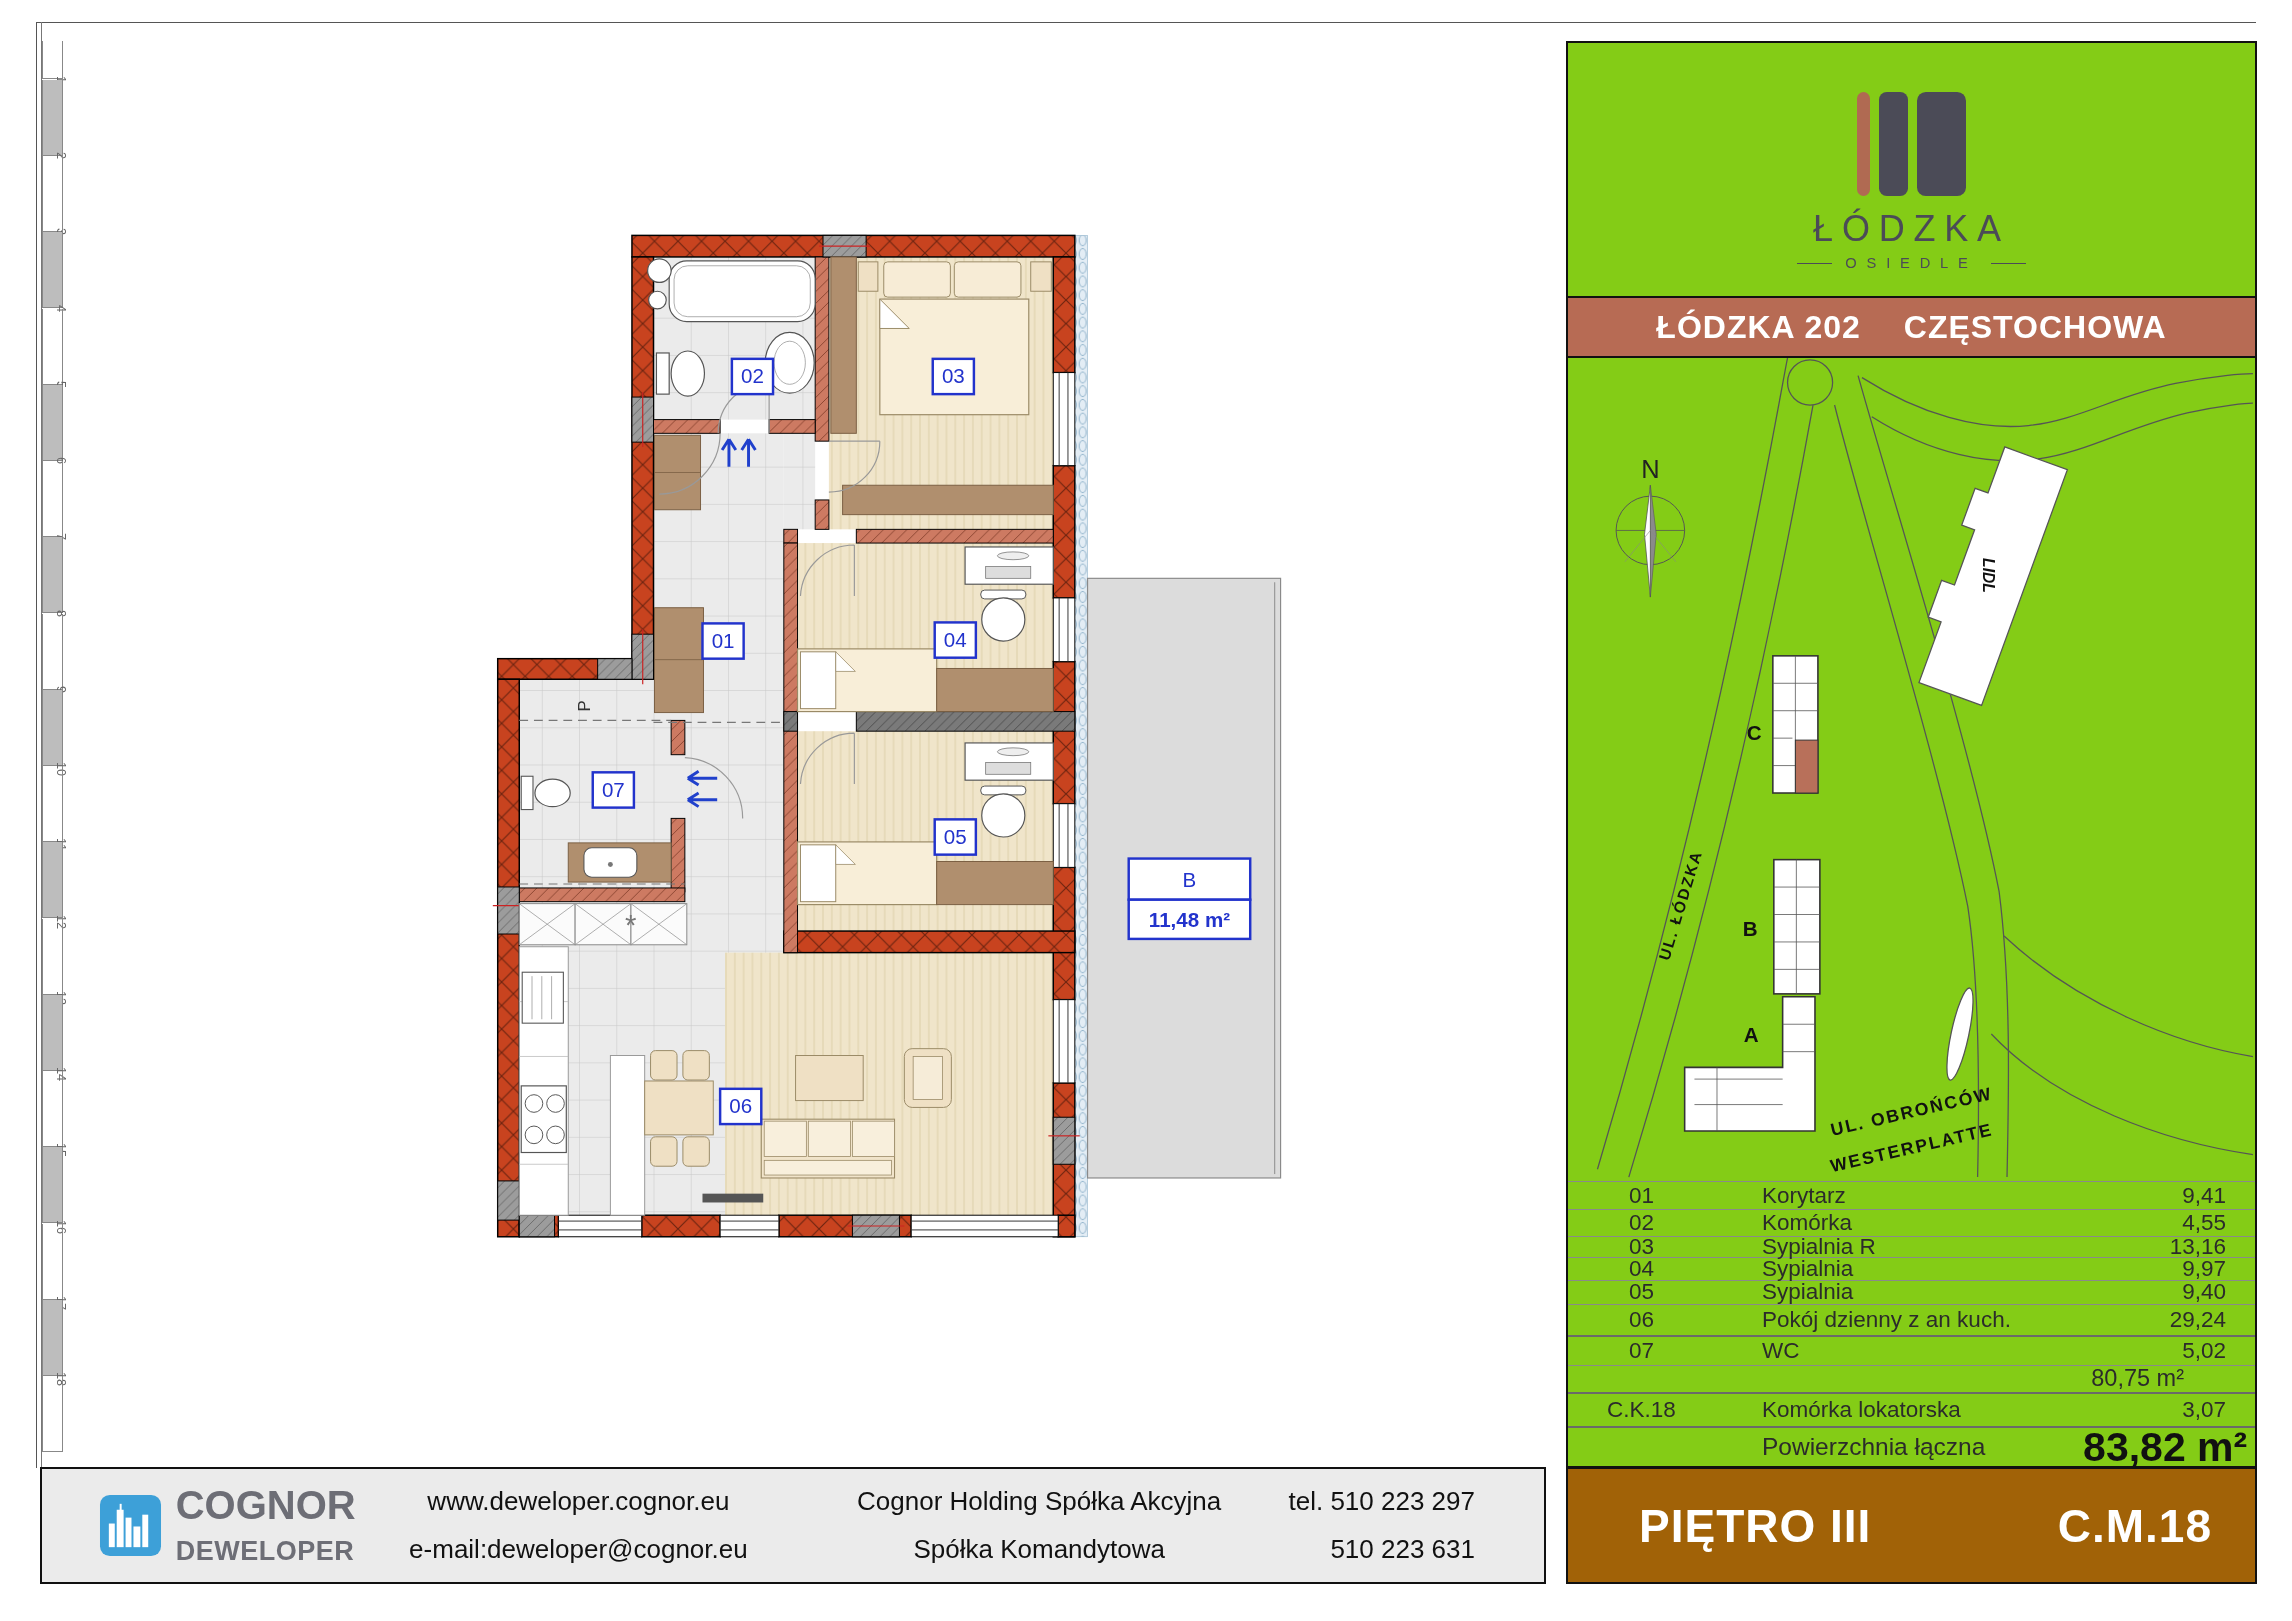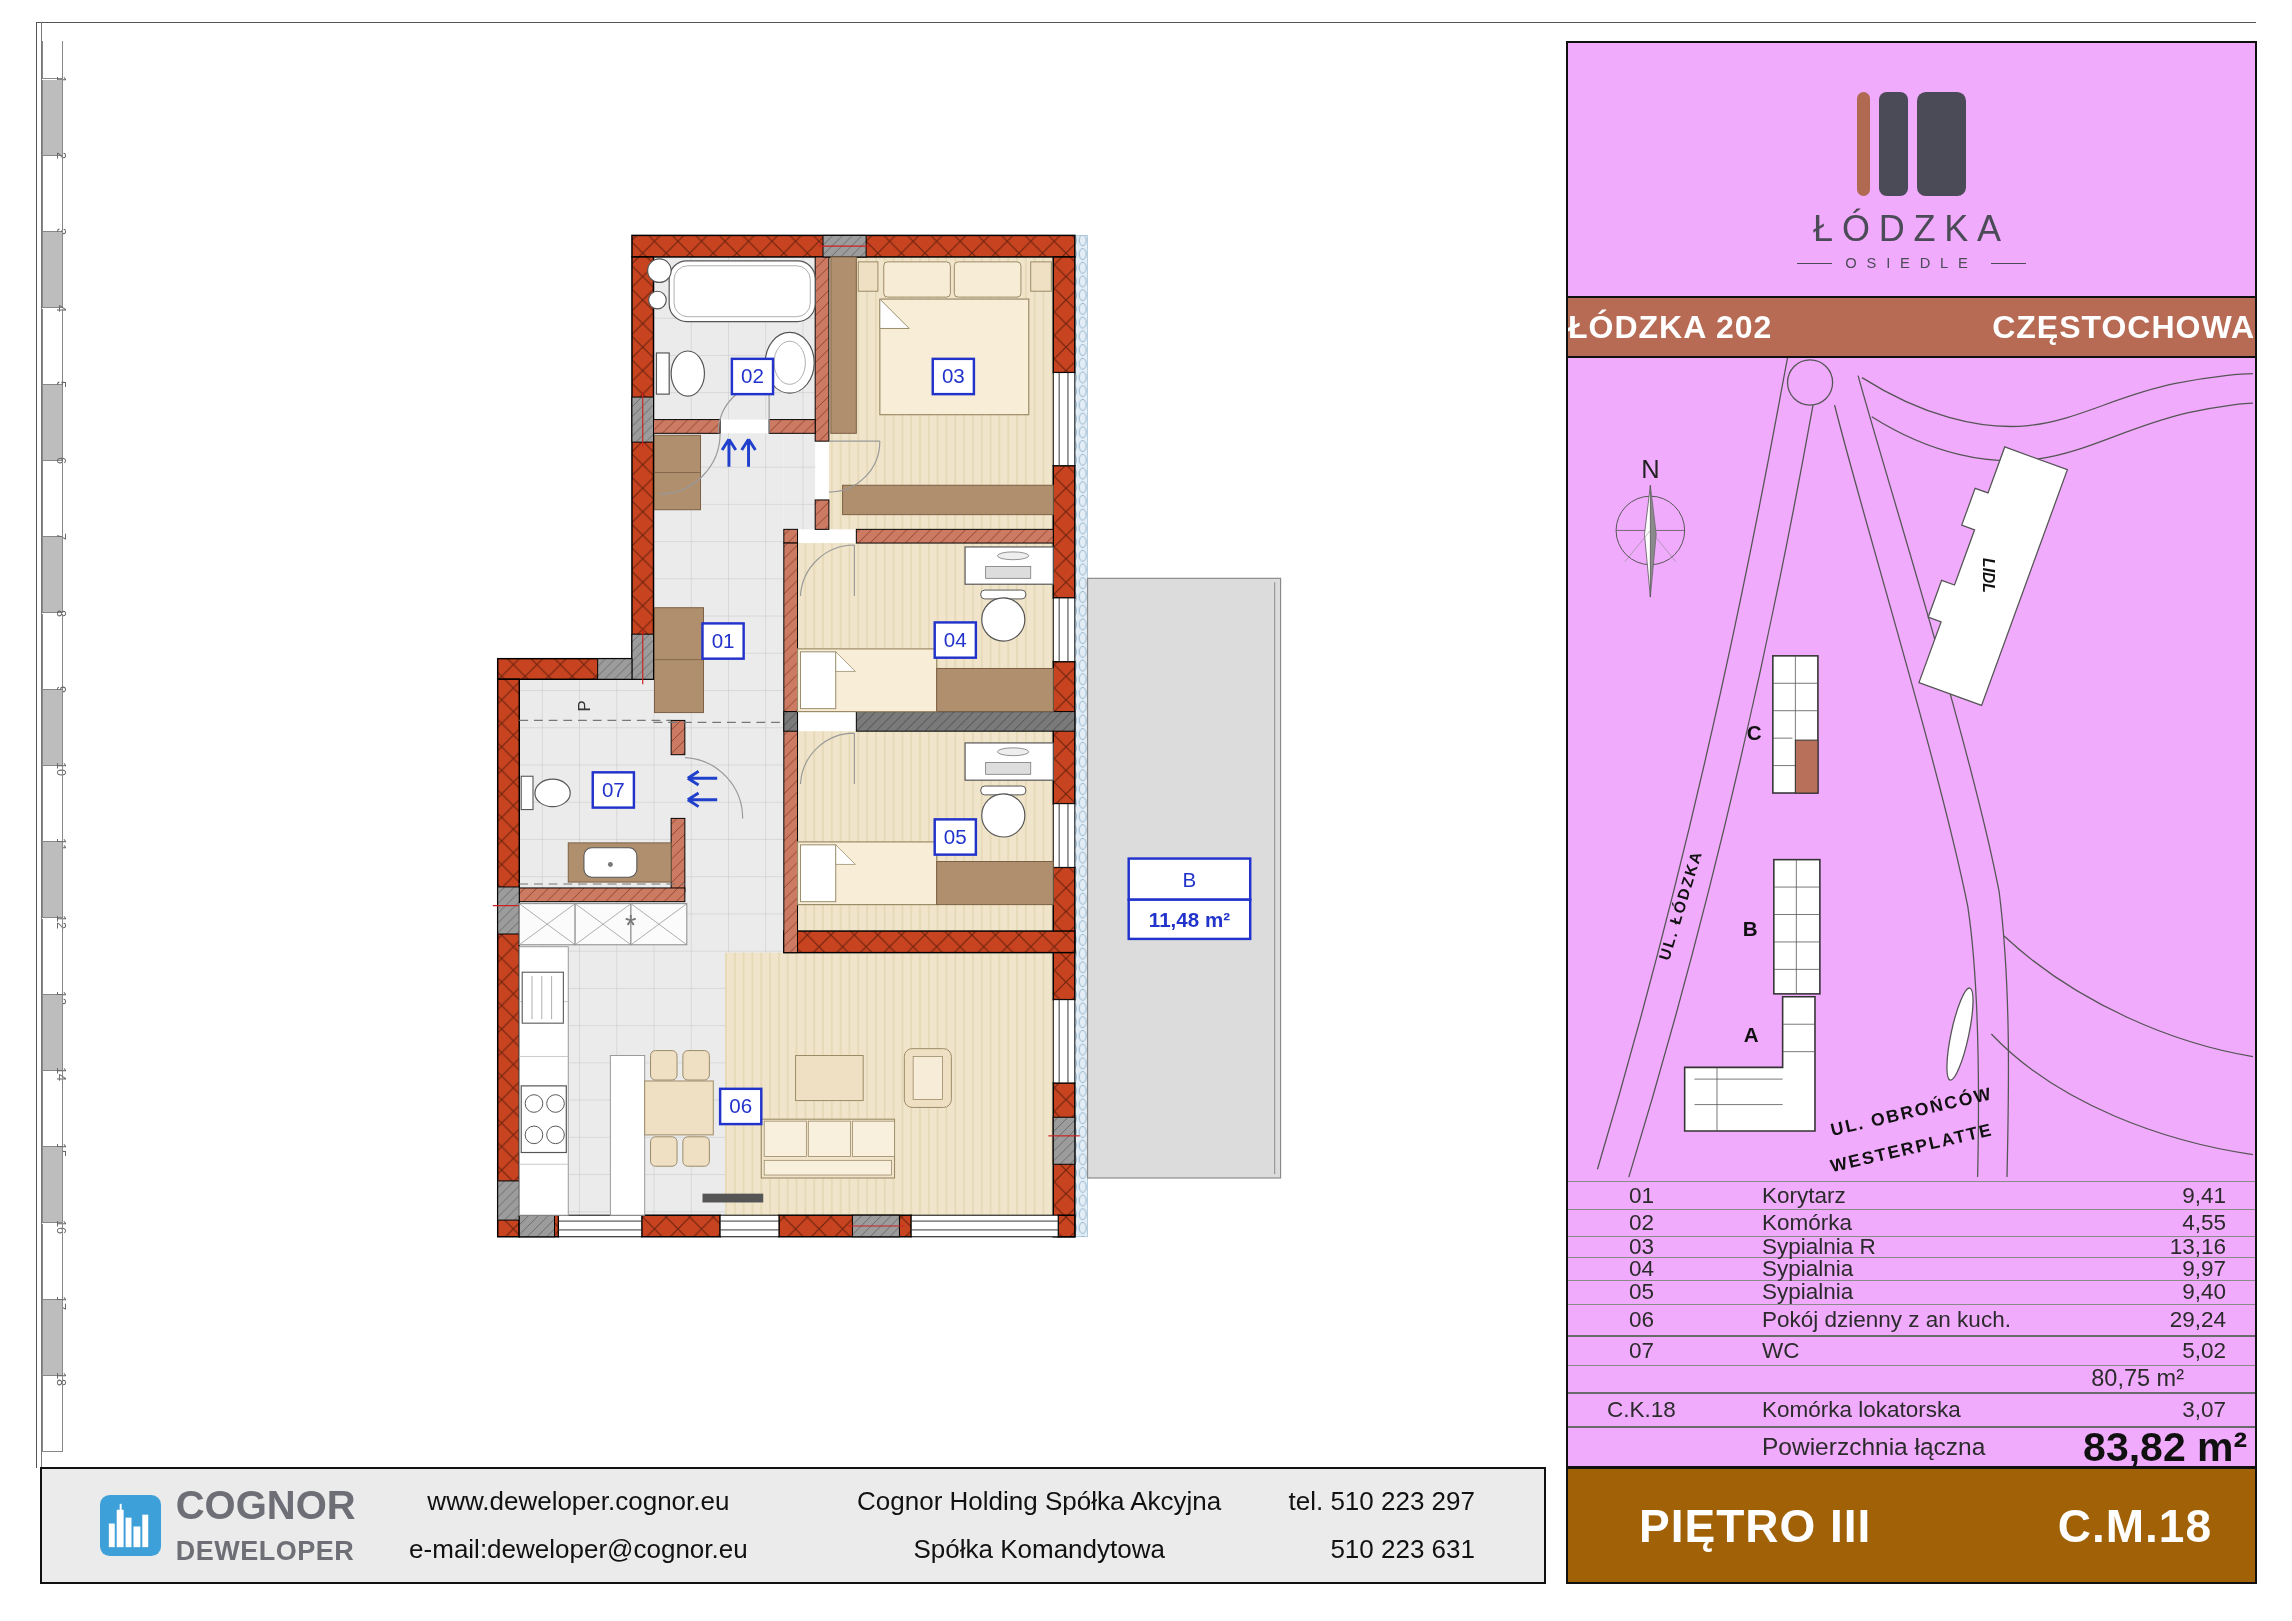--- a/index.html
+++ b/index.html
@@ -7,32 +7,32 @@
   .page{position:relative;width:2293px;height:1621px;background:#fff;overflow:hidden;}
   .hairline-top{position:absolute;left:36px;top:21.6px;width:2220px;height:0;border-top:1.5px solid #555;}
   .vrule1{position:absolute;left:36px;top:21.6px;width:0;height:1446px;border-left:1.5px solid #555;}
   .vrule2{position:absolute;left:41px;top:21.6px;width:0;height:1446px;border-left:1px solid #777;}
   .ruler{position:absolute;left:42px;top:21.6px;width:44px;height:1441px;}
   .ruler .seg{position:absolute;left:0;width:20.6px;border-left:1px solid #888;border-right:1px solid #888;border-bottom:1px solid #888;box-sizing:border-box;}
   .ruler .seg.gray{background:#bdbdbd;}
   .ruler .num{position:absolute;left:25.5px;font-size:12.7px;color:#666;transform:rotate(90deg);transform-origin:left top;}
 
   
-  .panel{position:absolute;left:1566px;top:41px;width:691px;height:1427px;border:2.9px solid #111;background:#f0abfc;box-sizing:border-box;}
+  .panel{position:absolute;left:1566px;top:41px;width:691px;height:1427px;border:2.9px solid #111;background:#84cc16;box-sizing:border-box;}
   .brand{position:absolute;top:0;left:0;right:0;height:253px;}
   .brand-bars{position:absolute;top:47px;left:0;right:0;display:flex;justify-content:center;align-items:flex-end;gap:8.8px;height:106px;}
   .bar{height:104px;}
   .bar1{width:12.7px;background:#b06a52;border-radius:6.9px;}
   .bar2{width:29px;background:#4b4b57;border-radius:7.8px;}
   .bar3{width:49px;background:#4b4b57;border-radius:8.8px;}
   .brand-name{position:absolute;top:165px;left:0;right:0;text-align:center;font-size:36px;letter-spacing:8.8px;color:#4b4b57;font-weight:400;}
   .brand-sub{position:absolute;top:212px;left:0;right:0;display:flex;justify-content:center;align-items:center;gap:13.7px;color:#4b4b57;}
   .brand-sub .ln{width:35px;height:0;border-top:1.5px solid #4b4b57;}
   .brand-sub .tx{font-size:14.7px;letter-spacing:9.8px;}
-  .titlebar{position:absolute;top:253px;left:0;right:0;height:62px;box-sizing:border-box;background:#b76b54;border-top:2.9px solid #111;border-bottom:2.9px solid #111;display:flex;justify-content:space-between;align-items:center;gap:43px;color:#fff;font-size:32px;font-weight:bold;letter-spacing:1px;}
+  .titlebar{position:absolute;top:253px;left:0;right:0;height:62px;box-sizing:border-box;background:#b76b54;border-top:2.9px solid #111;border-bottom:2.9px solid #111;display:flex;justify-content:center;align-items:center;gap:43px;color:#fff;font-size:32px;font-weight:bold;letter-spacing:1px;}
   .sitemap{position:absolute;top:315px;left:0;width:685px;height:823px;}
 
   
   .rtable{position:absolute;top:1138px;left:0;right:0;}
   .trow{display:flex;align-items:center;border-top:1px solid #8a8a8a;box-sizing:border-box;color:#2b2b2b;}
   .trow.thick{border-top:2.5px solid #6a6a6a;}
   .trow .c-no{width:147px;text-align:center;font-size:22.5px;}
   .trow .c-name{flex:1;text-align:left;padding-left:47px;font-size:22.5px;}
   .trow .c-area{width:206px;text-align:right;padding-right:29px;font-size:22.5px;}
   .trow.subtotal .c-area{padding-right:71px;font-size:23.5px;}

